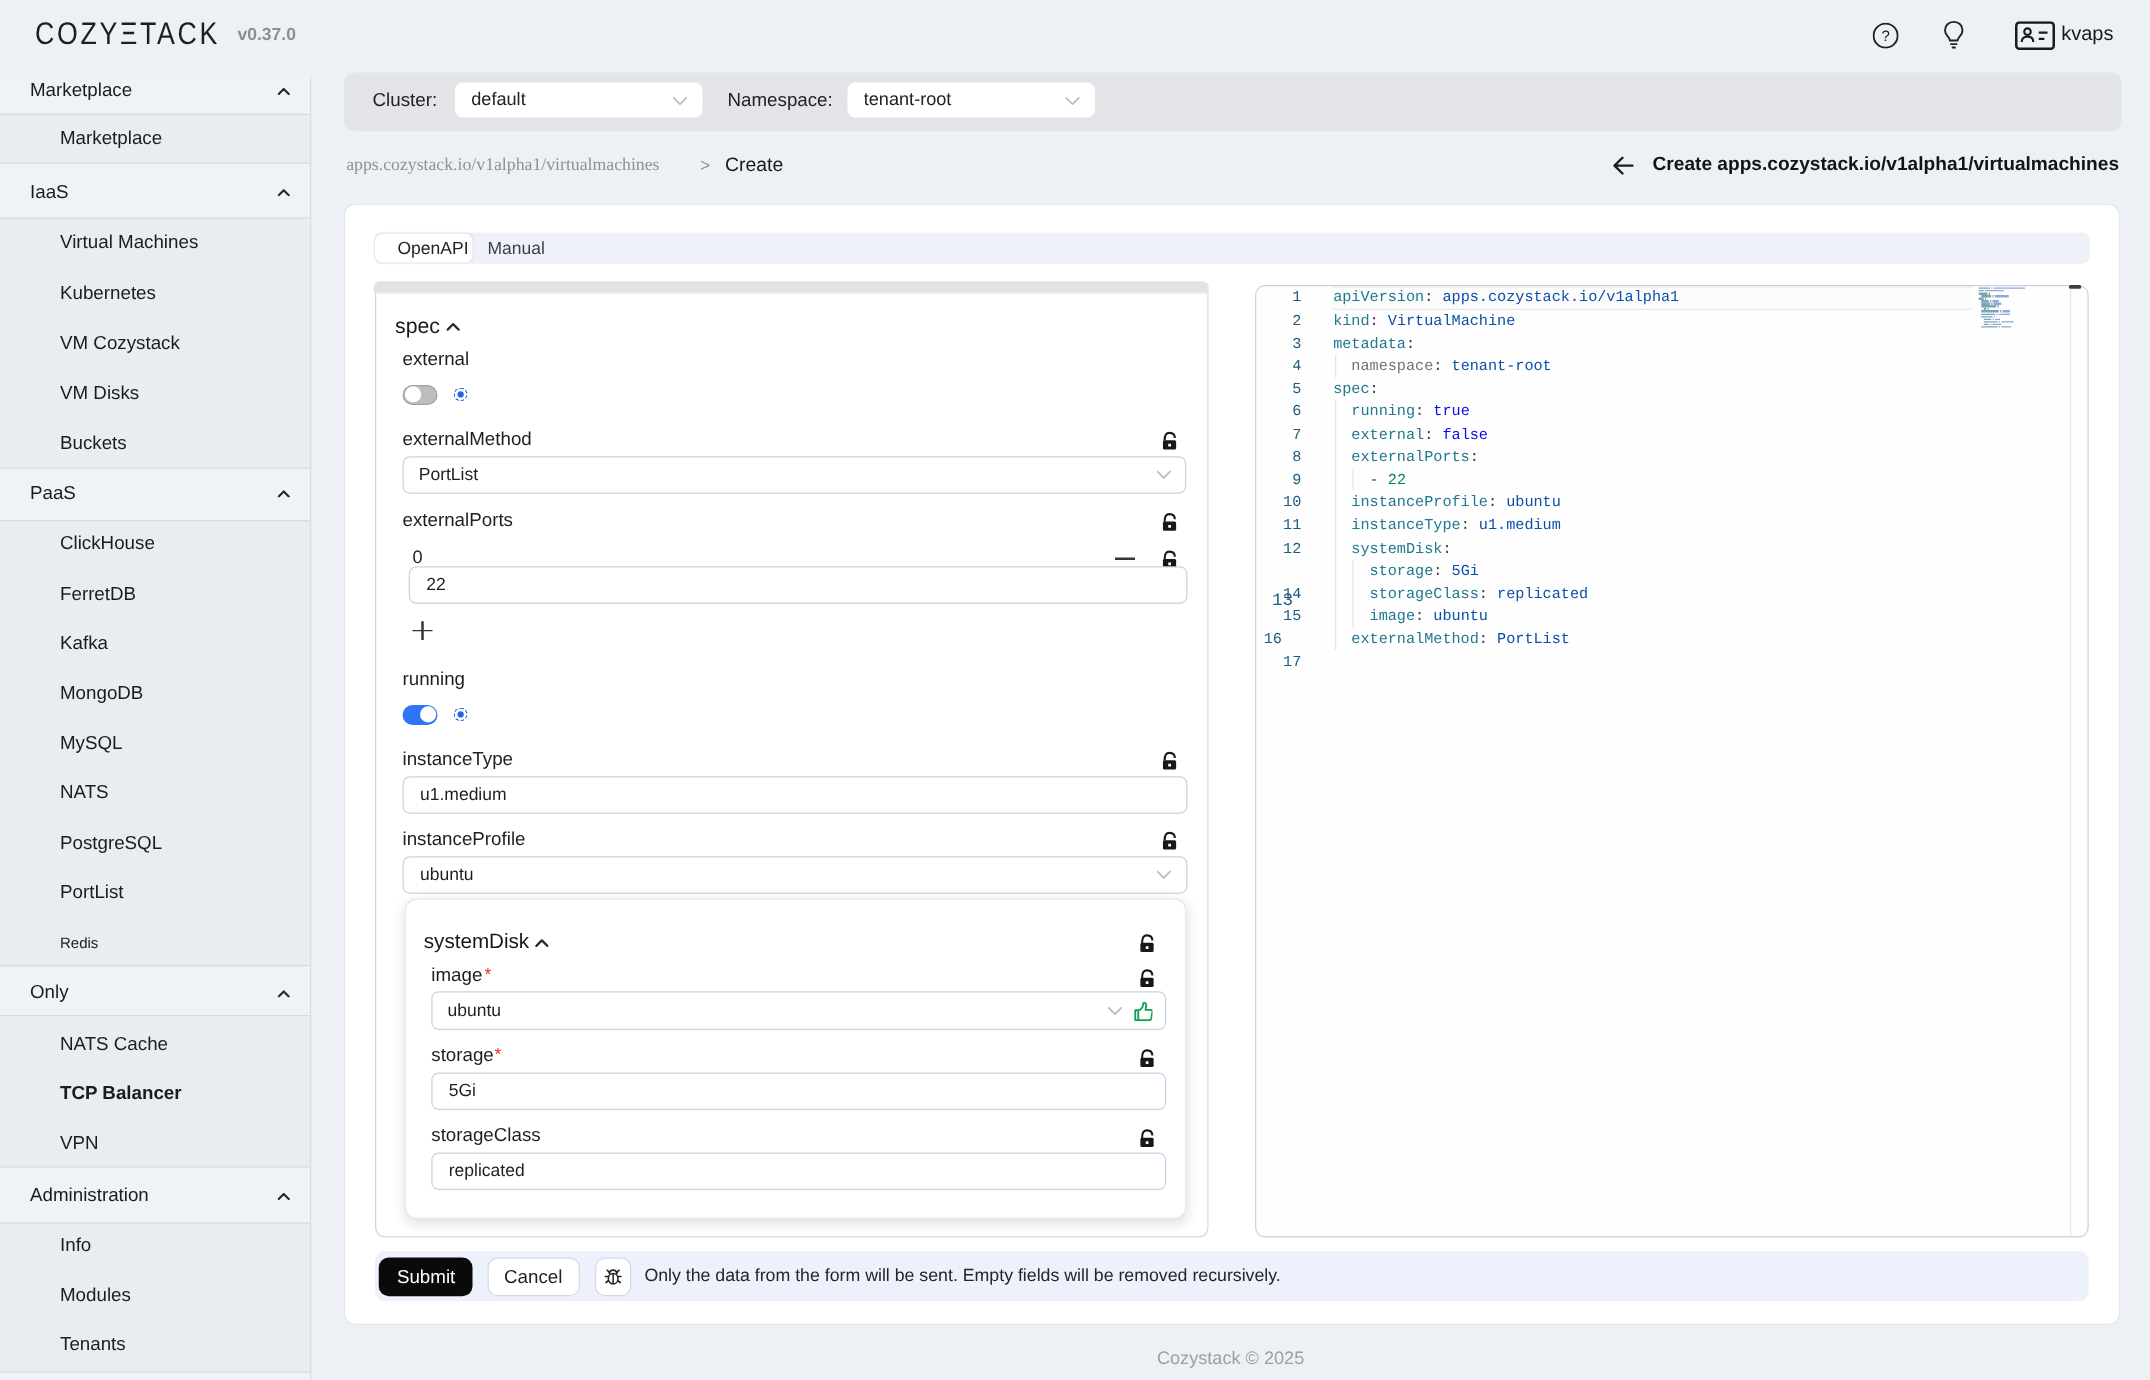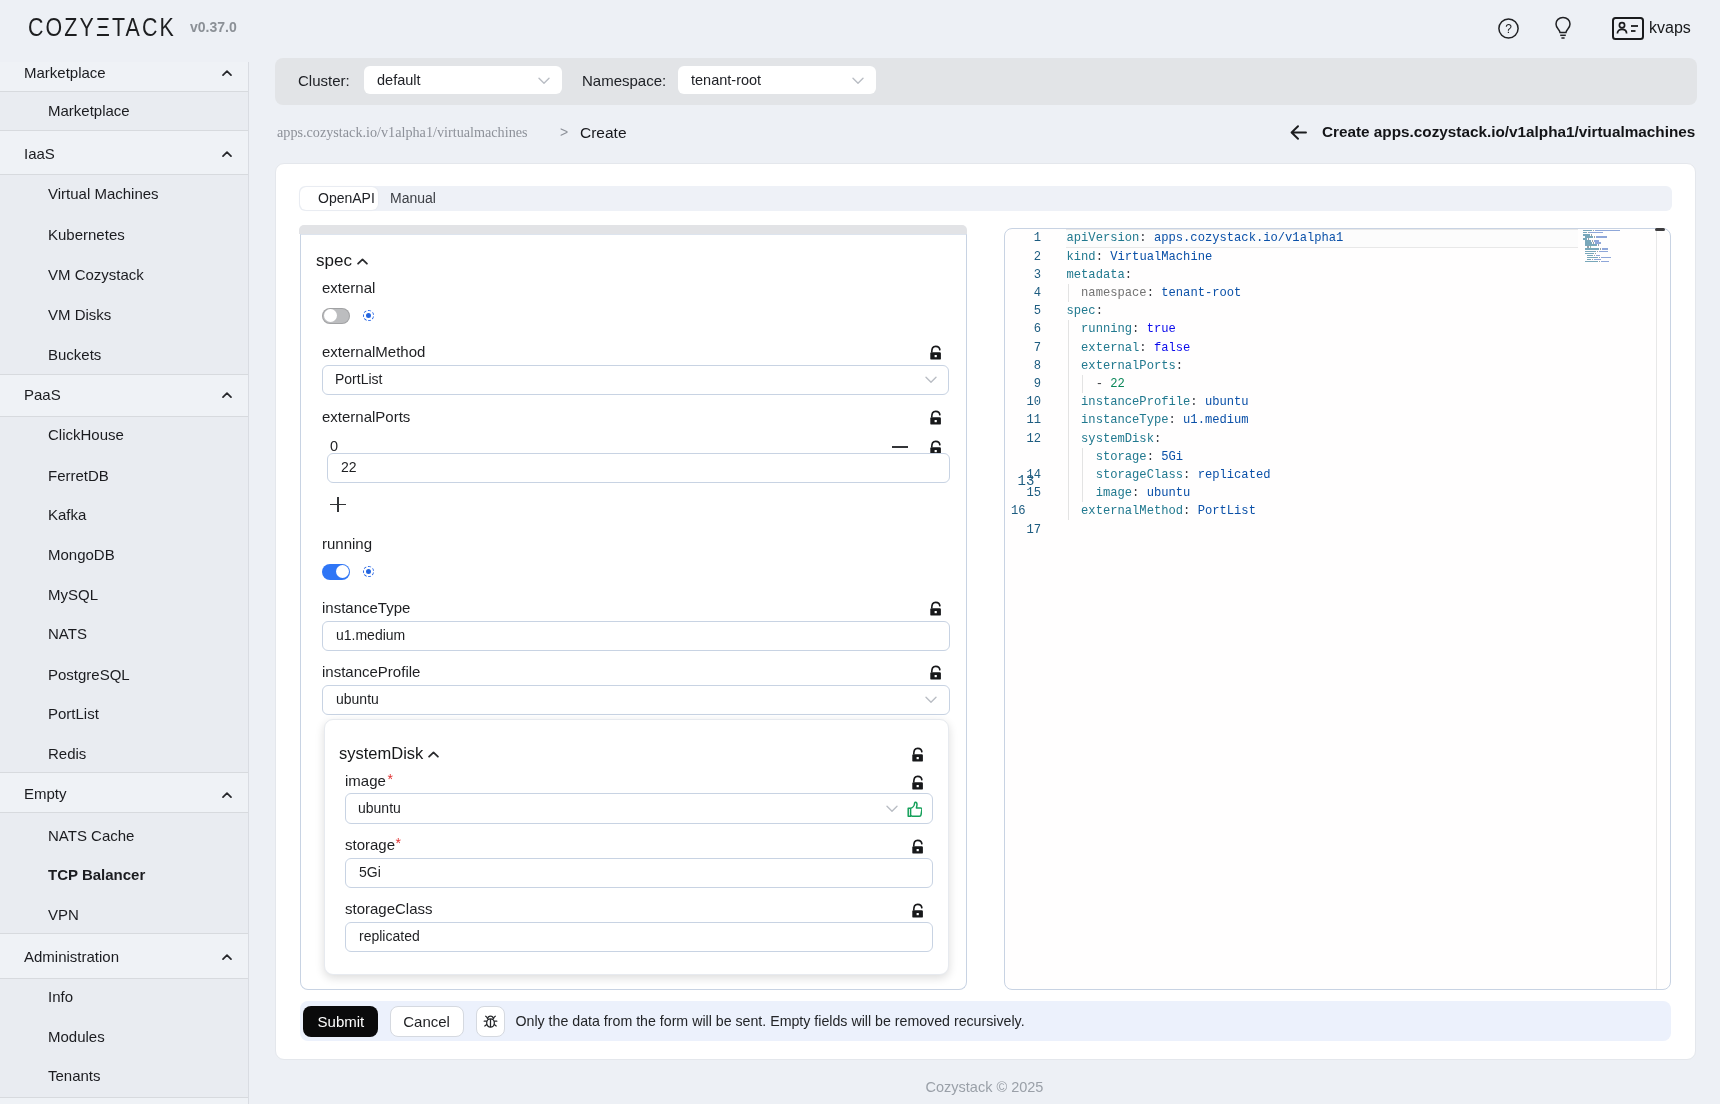--- a/index.html
+++ b/index.html
@@ -51,22 +51,22 @@
     <path d="M1 5.2 L5 1.2 L9 5.2" fill="none" stroke="#26272b" stroke-width="1.7" stroke-linecap="round" stroke-linejoin="round"></path>
   </svg>
 <div class="abs" style="left:48px;top:424.25px;font-size:15px;color:#1b1c20;font-weight:400;line-height:22.5px;white-space:nowrap;">ClickHouse</div>
 <div class="abs" style="left:48px;top:464.65px;font-size:15px;color:#1b1c20;font-weight:400;line-height:22.5px;white-space:nowrap;">FerretDB</div>
 <div class="abs" style="left:48px;top:503.75px;font-size:15px;color:#1b1c20;font-weight:400;line-height:22.5px;white-space:nowrap;">Kafka</div>
 <div class="abs" style="left:48px;top:544.05px;font-size:15px;color:#1b1c20;font-weight:400;line-height:22.5px;white-space:nowrap;">MongoDB</div>
 <div class="abs" style="left:48px;top:583.75px;font-size:15px;color:#1b1c20;font-weight:400;line-height:22.5px;white-space:nowrap;">MySQL</div>
 <div class="abs" style="left:48px;top:623.25px;font-size:15px;color:#1b1c20;font-weight:400;line-height:22.5px;white-space:nowrap;">NATS</div>
 <div class="abs" style="left:48px;top:664.25px;font-size:15px;color:#1b1c20;font-weight:400;line-height:22.5px;white-space:nowrap;">PostgreSQL</div>
 <div class="abs" style="left:48px;top:703.25px;font-size:15px;color:#1b1c20;font-weight:400;line-height:22.5px;white-space:nowrap;">PortList</div>
-<div class="abs" style="left:48px;top:743.25px;font-size:15px;color:#1b1c20;font-weight:400;line-height:22.5px;white-space:nowrap;">Redis</div>
-<div class="abs" style="left:24px;top:783.25px;font-size:15px;color:#1b1c20;font-weight:400;line-height:22.5px;white-space:nowrap;">Empty</div>
+<div class="abs" style="left:48px;top:743.25px;font-size:12px;color:#1b1c20;font-weight:400;line-height:22.5px;white-space:nowrap;">Redis</div>
+<div class="abs" style="left:24px;top:783.25px;font-size:15px;color:#1b1c20;font-weight:400;line-height:22.5px;white-space:nowrap;">Only</div>
 <svg class="abs" style="left:222.0px;top:791.5px" width="10" height="6.2" viewBox="0 0 10 6.2">
     <path d="M1 5.2 L5 1.2 L9 5.2" fill="none" stroke="#26272b" stroke-width="1.7" stroke-linecap="round" stroke-linejoin="round"></path>
   </svg>
 <div class="abs" style="left:48px;top:824.75px;font-size:15px;color:#1b1c20;font-weight:400;line-height:22.5px;white-space:nowrap;">NATS Cache</div>
 <div class="abs" style="left:48px;top:864.45px;font-size:15px;color:#1b1c20;font-weight:700;line-height:22.5px;white-space:nowrap;">TCP Balancer</div>
 <div class="abs" style="left:48px;top:904.35px;font-size:15px;color:#1b1c20;font-weight:400;line-height:22.5px;white-space:nowrap;">VPN</div>
 <div class="abs" style="left:24px;top:946.05px;font-size:15px;color:#1b1c20;font-weight:400;line-height:22.5px;white-space:nowrap;">Administration</div>
 <svg class="abs" style="left:222.0px;top:954.3px" width="10" height="6.2" viewBox="0 0 10 6.2">
     <path d="M1 5.2 L5 1.2 L9 5.2" fill="none" stroke="#26272b" stroke-width="1.7" stroke-linecap="round" stroke-linejoin="round"></path>
   </svg>

